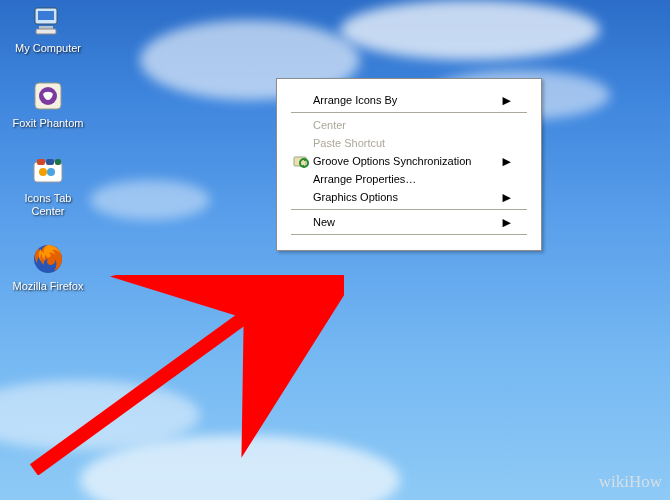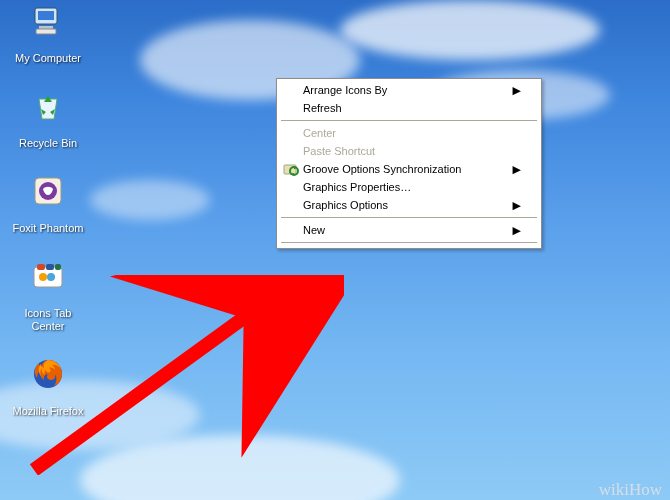--- a/index.html
+++ b/index.html
@@ -15,35 +15,35 @@
   .c3 { width: 180px; height: 50px; top: 70px; left: 430px; opacity: .6; }
   .c4 { width: 120px; height: 40px; top: 180px; left: 90px; opacity: .5; }
   .c5 { width: 240px; height: 70px; top: 380px; left: -40px; opacity: .55; }
   .c6 { width: 320px; height: 90px; top: 435px; left: 80px; opacity: .75; }
 
   .desktop-icons { position: absolute; top: 2px; left: 10px; width: 76px; }
   .dicon { width: 76px; display: flex; flex-direction: column; align-items: center;
            margin-bottom: 22px; cursor: pointer; }
   .dicon .glyph { width: 38px; height: 38px; display: flex; align-items: center; justify-content: center; }
   .dicon .label { color: #fff; text-align: center; font-size: 11px; line-height: 13px;
-                  text-shadow: 1px 1px 2px rgba(0,0,0,.8); margin-top: 12px; white-space: pre-line; }
+                  text-shadow: 1px 1px 2px rgba(0,0,0,.8); margin-top: 2px; white-space: pre-line; }
 
   .context-menu { position: absolute; top: 78px; left: 276px; width: 266px;
                   background: #fff; border: 1px solid #8d8d8d; box-shadow: 2px 2px 3px rgba(0,0,0,.25);
-                  padding: 2px; font-size: 11px; color: #000; }
+                  padding: 12px; font-size: 11px; color: #000; }
   .mi { display: flex; align-items: center; height: 18px; padding: 0 18px 0 24px;
         cursor: default; position: relative; }
   .mi .arrow { margin-left: auto; }
   .mi.disabled { color: #aca899; }
   .mi.highlight { background: #316ac5; color: #fff; }
   .sep { height: 1px; background: #aca899; margin: 3px 2px; }
   .mi-icon { position: absolute; left: 4px; top: 1px; width: 16px; height: 16px; }
 
   .annot-arrow { position: absolute; left: 24px; top: 275px; pointer-events: none; }
-  .watermark { position: absolute; right: 8px; bottom: 0; color: rgba(220,225,230,.9);
+  .watermark { position: absolute; right: 8px; bottom: 8px; color: rgba(220,225,230,.9);
                font-family: Georgia, serif; font-size: 17px; }
 </style>
 </head>
 <body>
 
 <div class="cloud c1"></div>
 <div class="cloud c2"></div>
 <div class="cloud c3"></div>
 <div class="cloud c4"></div>
 <div class="cloud c5"></div>
@@ -53,29 +53,20 @@
   <div class="dicon">
     <div class="glyph">
       <svg width="38" height="38" viewBox="0 0 38 38">
         <rect x="6" y="6" width="22" height="16" rx="2" fill="#cfe4ff" stroke="#356" stroke-width="1"></rect>
         <rect x="9" y="9" width="16" height="9" fill="#3a7bd5"></rect>
         <rect x="10" y="24" width="14" height="3" fill="#b8c3cc"></rect>
         <rect x="7" y="27" width="20" height="5" rx="1" fill="#e8e8e8" stroke="#888"></rect>
       </svg>
     </div>
     <div class="label">My Computer</div>
-  </div>
-  <div class="dicon">
-    <div class="glyph">
-      <svg width="38" height="38" viewBox="0 0 38 38">
-        <path d="M10 12h18l-3 20H13z" fill="#e8f4ff" stroke="#5a7" stroke-width="1"></path>
-        <path d="M19 9l-4 6h8z M14 28l-2-6 5 3z M24 28l2-6-5 3z" fill="#2aa037"></path>
-      </svg>
-    </div>
-    <div class="label">Recycle Bin</div>
   </div>
   <div class="dicon">
     <div class="glyph">
       <svg width="38" height="38" viewBox="0 0 38 38">
         <rect x="6" y="6" width="26" height="26" rx="4" fill="#f5f0e1" stroke="#998"></rect>
         <circle cx="19" cy="19" r="9" fill="#7a3aa0"></circle>
         <path d="M14 17c2-3 8-3 10 0-1 4-3 6-5 6s-4-2-5-6z" fill="#fff"></path>
       </svg>
     </div>
     <div class="label">Foxit Phantom</div>
@@ -104,43 +95,40 @@
     </div>
     <div class="label">Mozilla Firefox</div>
   </div>
 </div>
 
 <div class="context-menu">
   <div class="mi">
     <span>Arrange Icons By</span>
     <span class="arrow">▶</span>
   </div>
-  <div class="mi">
-    <span>Refresh</span>
-  </div>
   <div class="sep"></div>
   <div class="mi disabled">
     <span>Center</span>
   </div>
   <div class="mi disabled">
     <span>Paste Shortcut</span>
   </div>
   <div class="mi">
     <span class="mi-icon">
       <svg width="16" height="16" viewBox="0 0 16 16">
         <rect x="1" y="4" width="12" height="9" rx="1" fill="#e8e0b0" stroke="#9a8"></rect>
         <circle cx="11" cy="10" r="4" fill="none" stroke="#2a8a2a" stroke-width="2"></circle>
         <path d="M11 6l2 2-2 0z M11 14l-2-2 2 0z" fill="#2a8a2a"></path>
       </svg>
     </span>
     <span>Groove Options Synchronization</span>
     <span class="arrow">▶</span>
   </div>
   <div class="mi">
-    <span>Graphics Properties…</span>
+    <span>Arrange Properties…</span>
   </div>
   <div class="mi">
     <span>Graphics Options</span>
     <span class="arrow">▶</span>
   </div>
   <div class="sep"></div>
   <div class="mi">
     <span>New</span>
     <span class="arrow">▶</span>
   </div>

